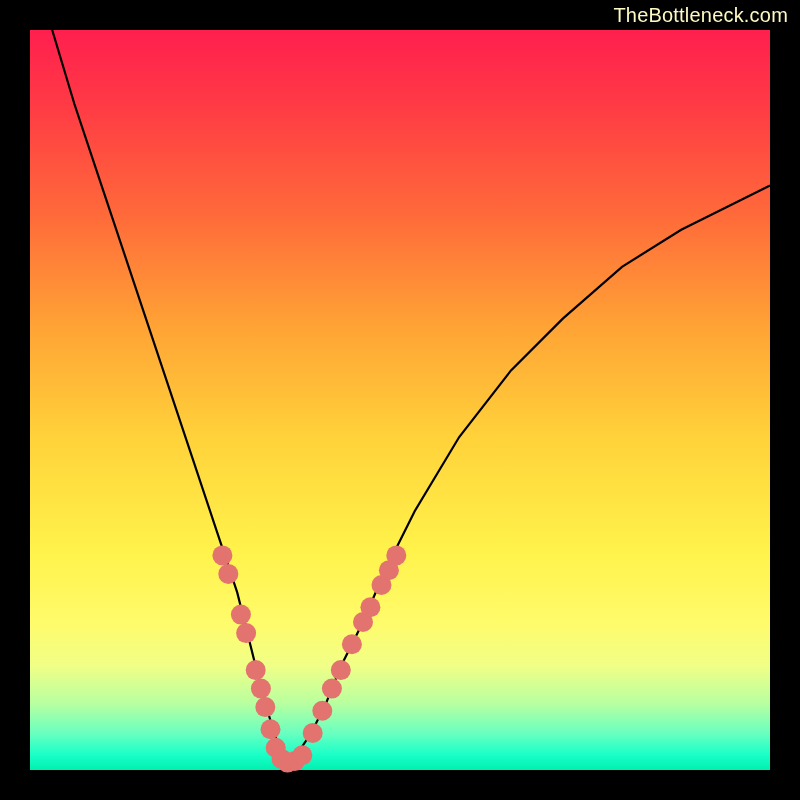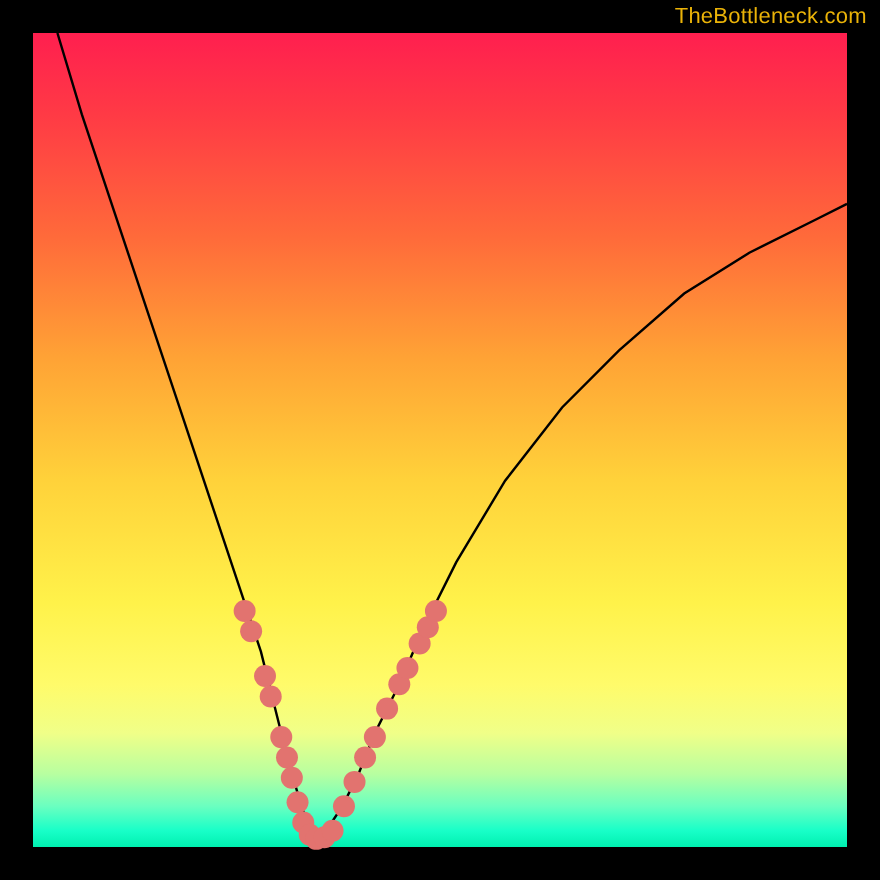--- a/index.html
+++ b/index.html
@@ -37,21 +37,21 @@
       #b8ffa0 91%,
       #6affc0 95%,
       #18ffc8 98%,
       #00f0b0 100%
     );
   }
   .watermark {
     position: absolute;
     top: 4px;
     right: 12px;
-    color: #eab308;
+    color: #fef9c3;
     font-size: 20px;
     letter-spacing: 0.2px;
     font-weight: 500;
     user-select: none;
   }
   svg.curve {
     position: absolute;
     left: 0;
     top: 0;
     width: 740px;

